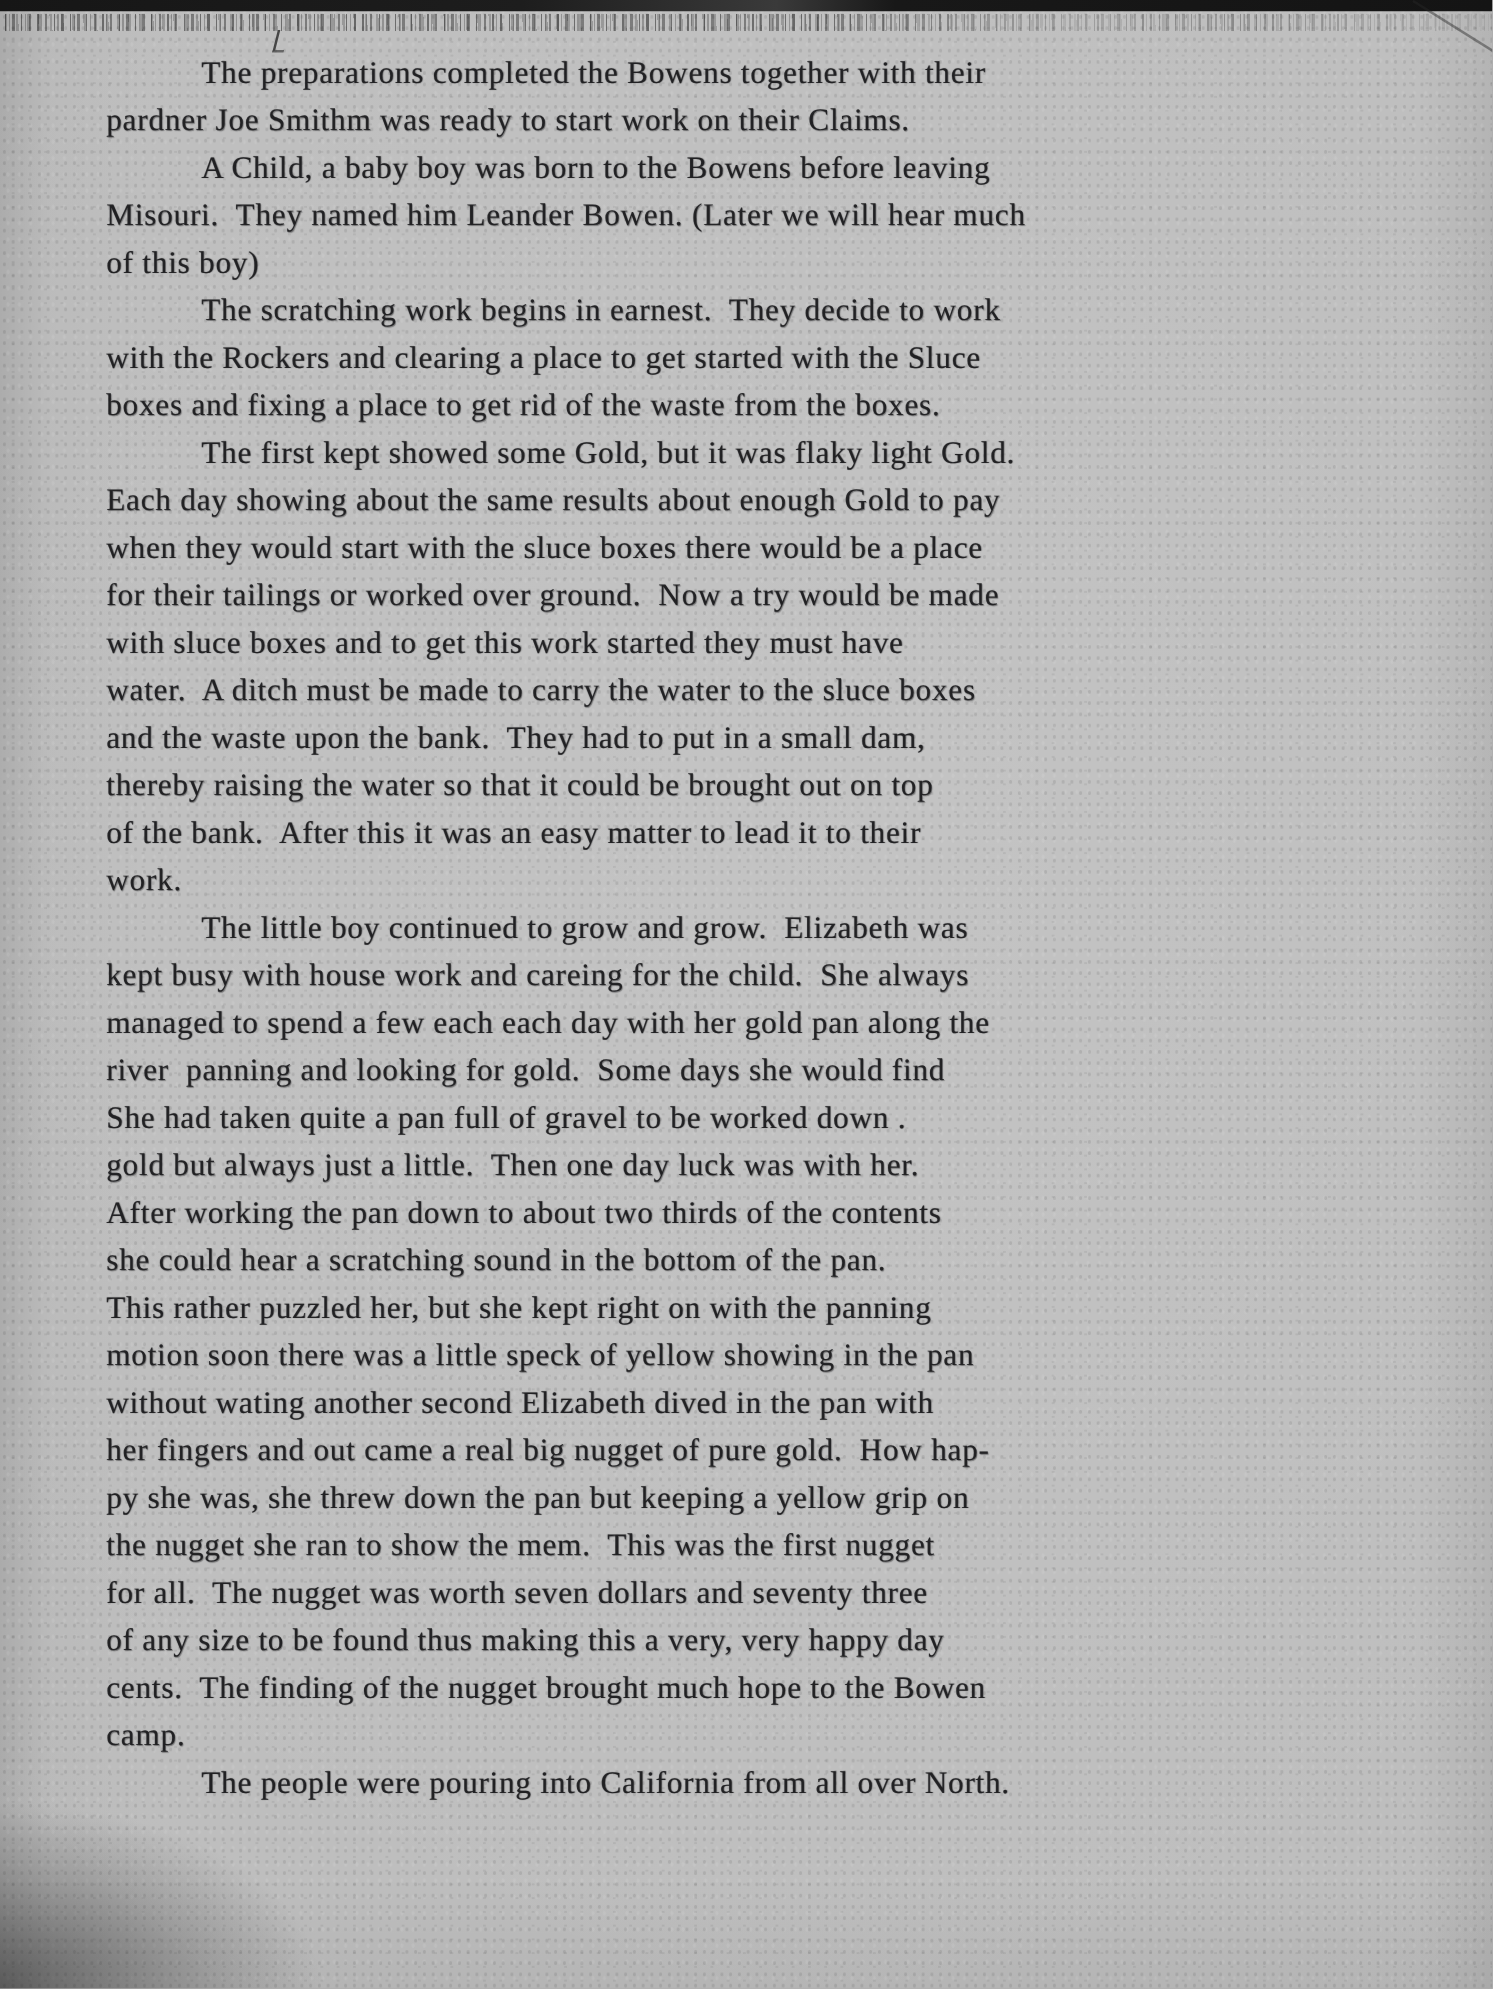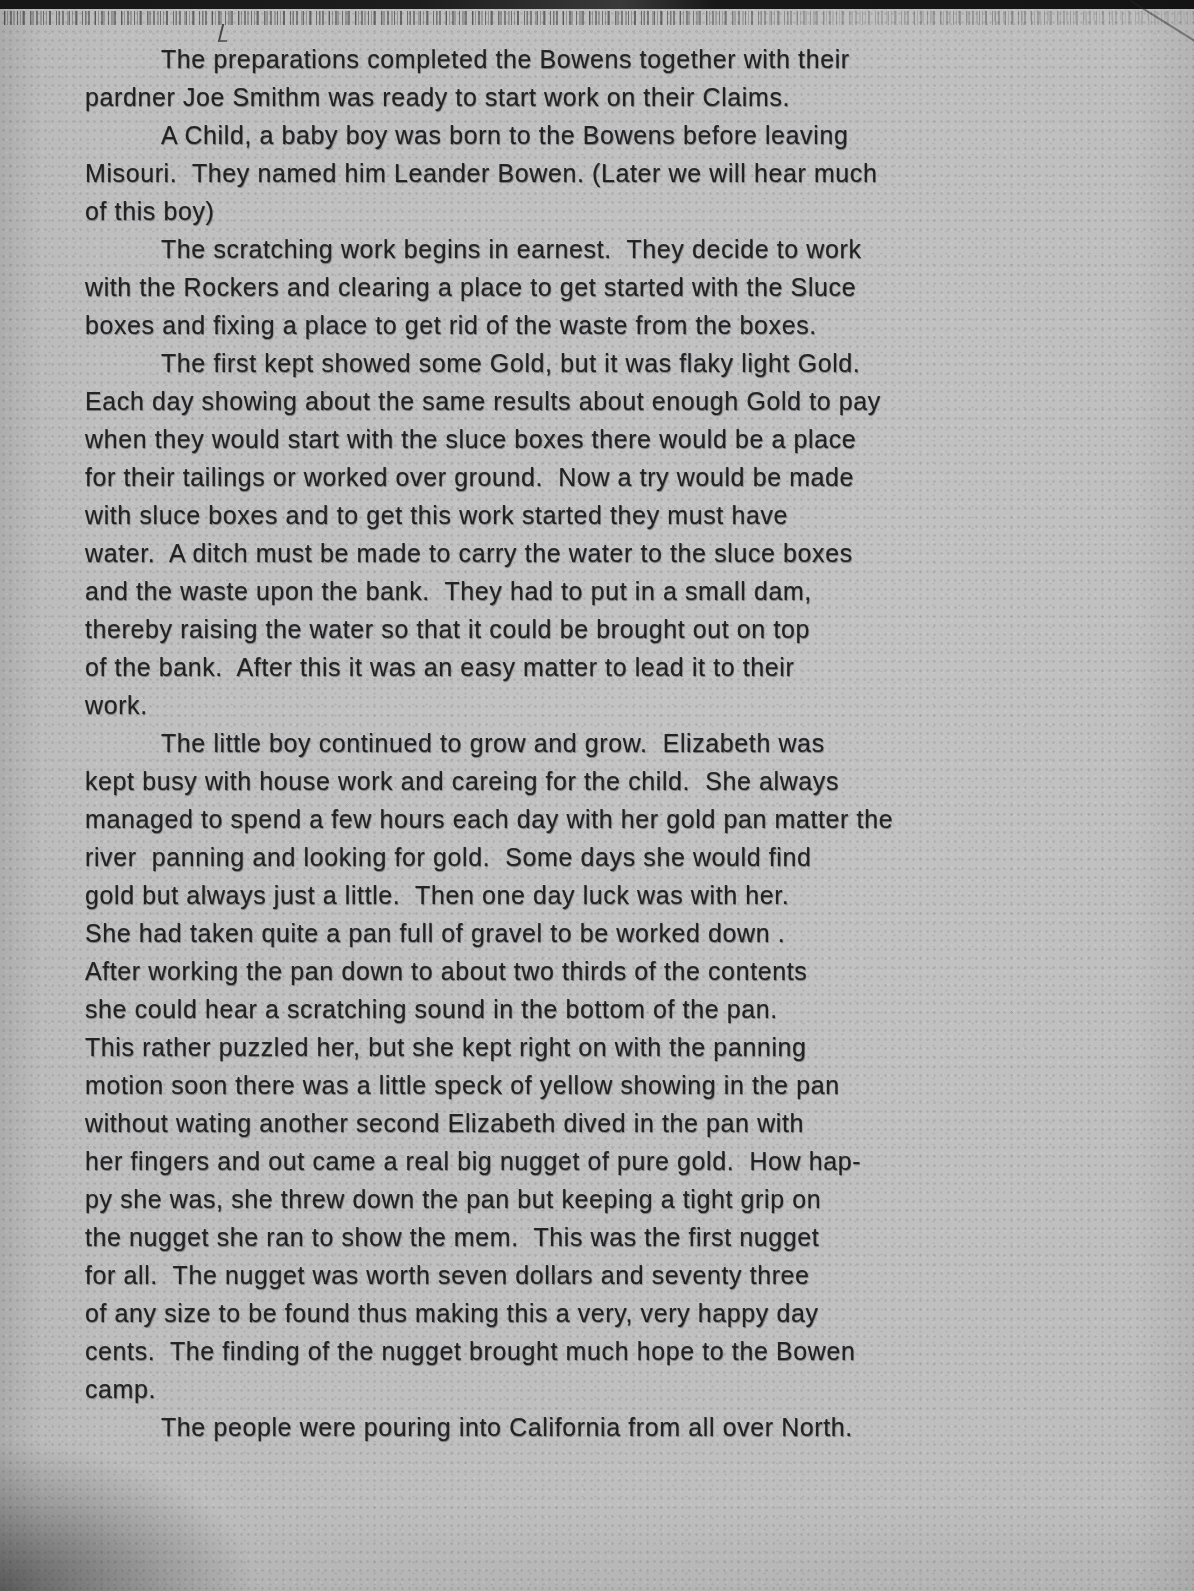--- a/index.html
+++ b/index.html
@@ -79,21 +79,21 @@
     height: 16px;
     border-left: 2px solid rgba(30,30,30,0.75);
     border-bottom: 2px solid rgba(30,30,30,0.55);
     transform: skewX(-14deg);
   }
   .text-block {
     position: absolute;
     top: 40px;
     left: 85px;
     right: 36px;
-    font-family: Liberation Sans, sans-serif;
+    font-family: Liberation Serif, serif;
     font-size: 25px;
     line-height: 38px;
     color: rgba(24,24,26,0.88);
     text-shadow: 0.6px 0.6px 0.8px rgba(24,24,26,0.45), -0.3px 0.2px 0.6px rgba(24,24,26,0.25);
     letter-spacing: 0.6px;
   }
   .line {
     white-space: pre;
     height: 38px;
   }
@@ -123,31 +123,31 @@
       <div class="line">when they would start with the sluce boxes there would be a place</div>
       <div class="line">for their tailings or worked over ground.  Now a try would be made</div>
       <div class="line">with sluce boxes and to get this work started they must have</div>
       <div class="line">water.  A ditch must be made to carry the water to the sluce boxes</div>
       <div class="line">and the waste upon the bank.  They had to put in a small dam,</div>
       <div class="line">thereby raising the water so that it could be brought out on top</div>
       <div class="line">of the bank.  After this it was an easy matter to lead it to their</div>
       <div class="line">work.</div>
       <div class="line indent">The little boy continued to grow and grow.  Elizabeth was</div>
       <div class="line">kept busy with house work and careing for the child.  She always</div>
-      <div class="line">managed to spend a few hours each day with her gold pan matter the</div>
+      <div class="line">managed to spend a few each each day with her gold pan along the</div>
       <div class="line">river  panning and looking for gold.  Some days she would find</div>
+      <div class="line">She had taken quite a pan full of gravel to be worked down .</div>
       <div class="line">gold but always just a little.  Then one day luck was with her.</div>
-      <div class="line">She had taken quite a pan full of gravel to be worked down .</div>
       <div class="line">After working the pan down to about two thirds of the contents</div>
       <div class="line">she could hear a scratching sound in the bottom of the pan.</div>
       <div class="line">This rather puzzled her, but she kept right on with the panning</div>
       <div class="line">motion soon there was a little speck of yellow showing in the pan</div>
       <div class="line">without wating another second Elizabeth dived in the pan with</div>
       <div class="line">her fingers and out came a real big nugget of pure gold.  How hap-</div>
-      <div class="line">py she was, she threw down the pan but keeping a tight grip on</div>
+      <div class="line">py she was, she threw down the pan but keeping a yellow grip on</div>
       <div class="line">the nugget she ran to show the mem.  This was the first nugget</div>
       <div class="line">for all.  The nugget was worth seven dollars and seventy three</div>
       <div class="line">of any size to be found thus making this a very, very happy day</div>
       <div class="line">cents.  The finding of the nugget brought much hope to the Bowen</div>
       <div class="line">camp.</div>
       <div class="line indent">The people were pouring into California from all over North.</div>
     </div>
   <div class="shadow-bl"></div>
 </div>
 

